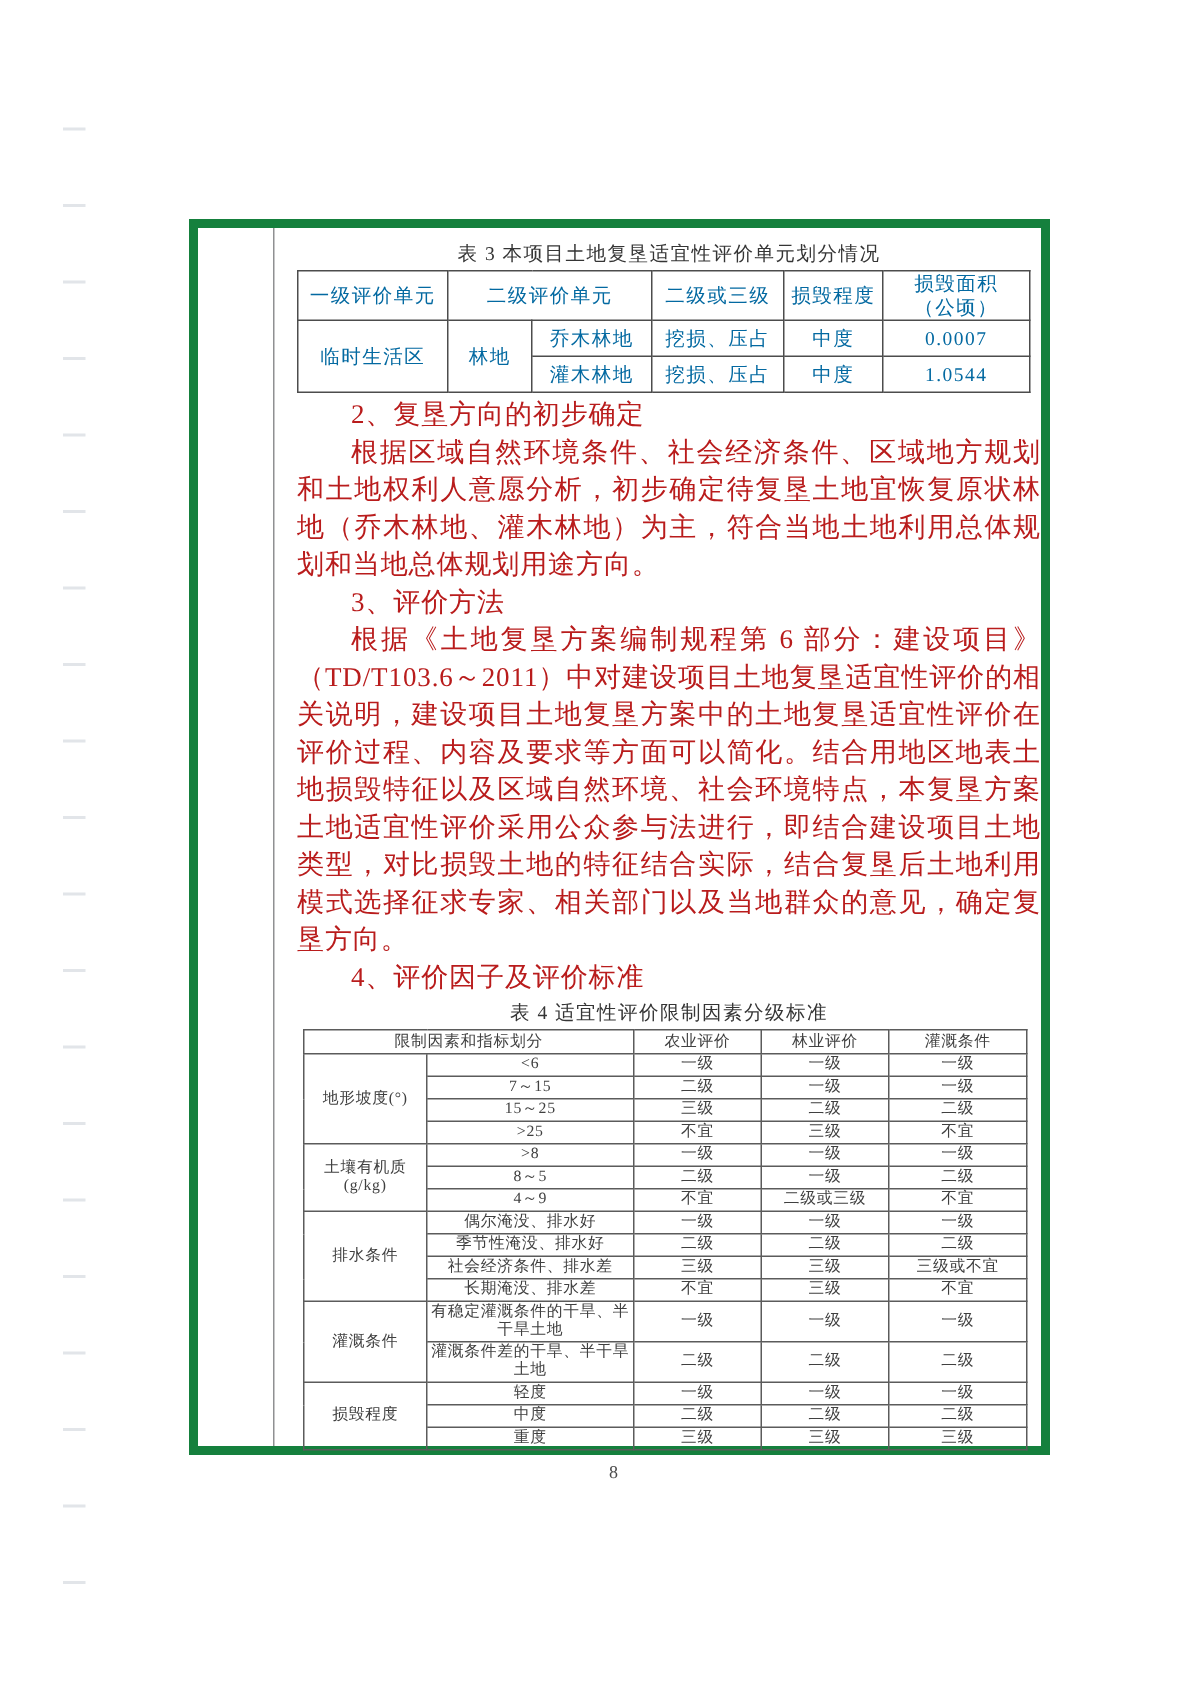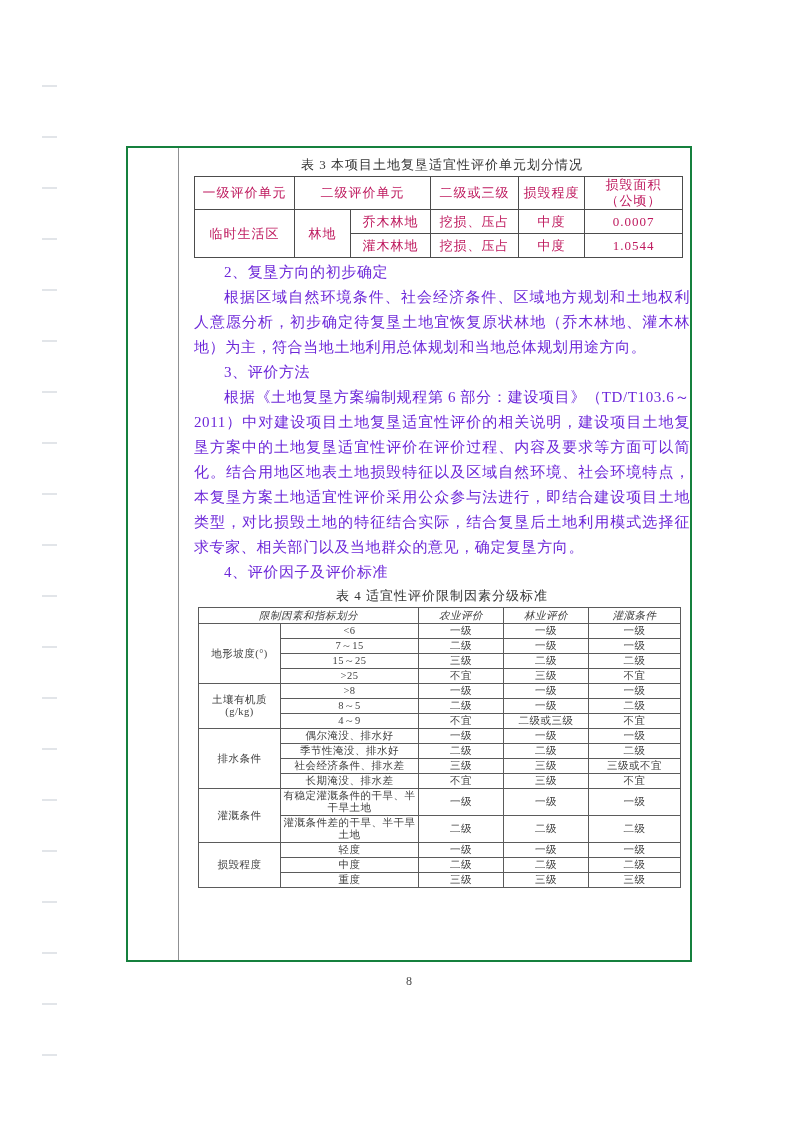--- a/index.html
+++ b/index.html
@@ -4,45 +4,45 @@
 <style>
   html,body{margin:0;padding:0;}
   body{
     width:793px;height:1122px;position:relative;background:#ffffff;
     font-family:"Liberation Serif","DejaVu Serif",serif;color:#3a3a3a;
     overflow:hidden;
   }
   .scan-mark{position:absolute;left:42px;width:15px;height:2px;background:#e2e5e9;}
   .frame{
     position:absolute;left:126px;top:146px;width:562px;height:812px;
-    border:2px solid #15803d;background:#ffffff;
+    border:6px solid #15803d;background:#ffffff;
   }
   .inner-rule{position:absolute;left:50px;top:0;bottom:0;width:1px;background:#8f9092;}
   .content{position:absolute;left:66px;top:8px;width:496px;}
   .tbl-title{
     text-align:center;font-size:13px;line-height:18px;letter-spacing:1px;
     color:#353535;margin:0 0 2px 0;
   }
   table{border-collapse:collapse;table-layout:fixed;}
   
-  .t3{width:488px;font-size:13px;color:#be185d;}
+  .t3{width:488px;font-size:13px;color:#0369a1;}
   .t3 td{border:1px solid #4c4c4c;text-align:center;padding:0;letter-spacing:1px;}
   .t3 .hrow td{height:32px;line-height:16px;}
   .t3 .drow td{height:23px;}
   
   .paras{margin-top:2px;width:496px;}
   .paras p{
-    margin:0;font-size:15px;line-height:25px;text-indent:2em;
-    text-align:justify;letter-spacing:0.6px;color:#6d28d9;
+    margin:0;font-size:18px;line-height:25px;text-indent:2em;
+    text-align:justify;letter-spacing:0.6px;color:#b91c1c;
   }
   
   .t4title{margin-top:2px;margin-bottom:2px;}
   .t4{width:482px;margin-left:4px;font-size:10.5px;color:#404040;}
   .t4 td{border:1px solid #5b5b5b;text-align:center;padding:0 2px;height:14px;line-height:12px;letter-spacing:0.5px;}
-  .t4 .hrow td{height:15px;font-style:italic;}
+  .t4 .hrow td{height:15px;}
   .t4 .tall td{height:26px;}
   .pre{white-space:pre-line;margin-left:40px;}
   .page-num{
     position:absolute;left:126px;top:974px;width:566px;text-align:center;
     font-size:12px;color:#4a4a4a;
   }
 </style>
 </head>
 <body>
 

